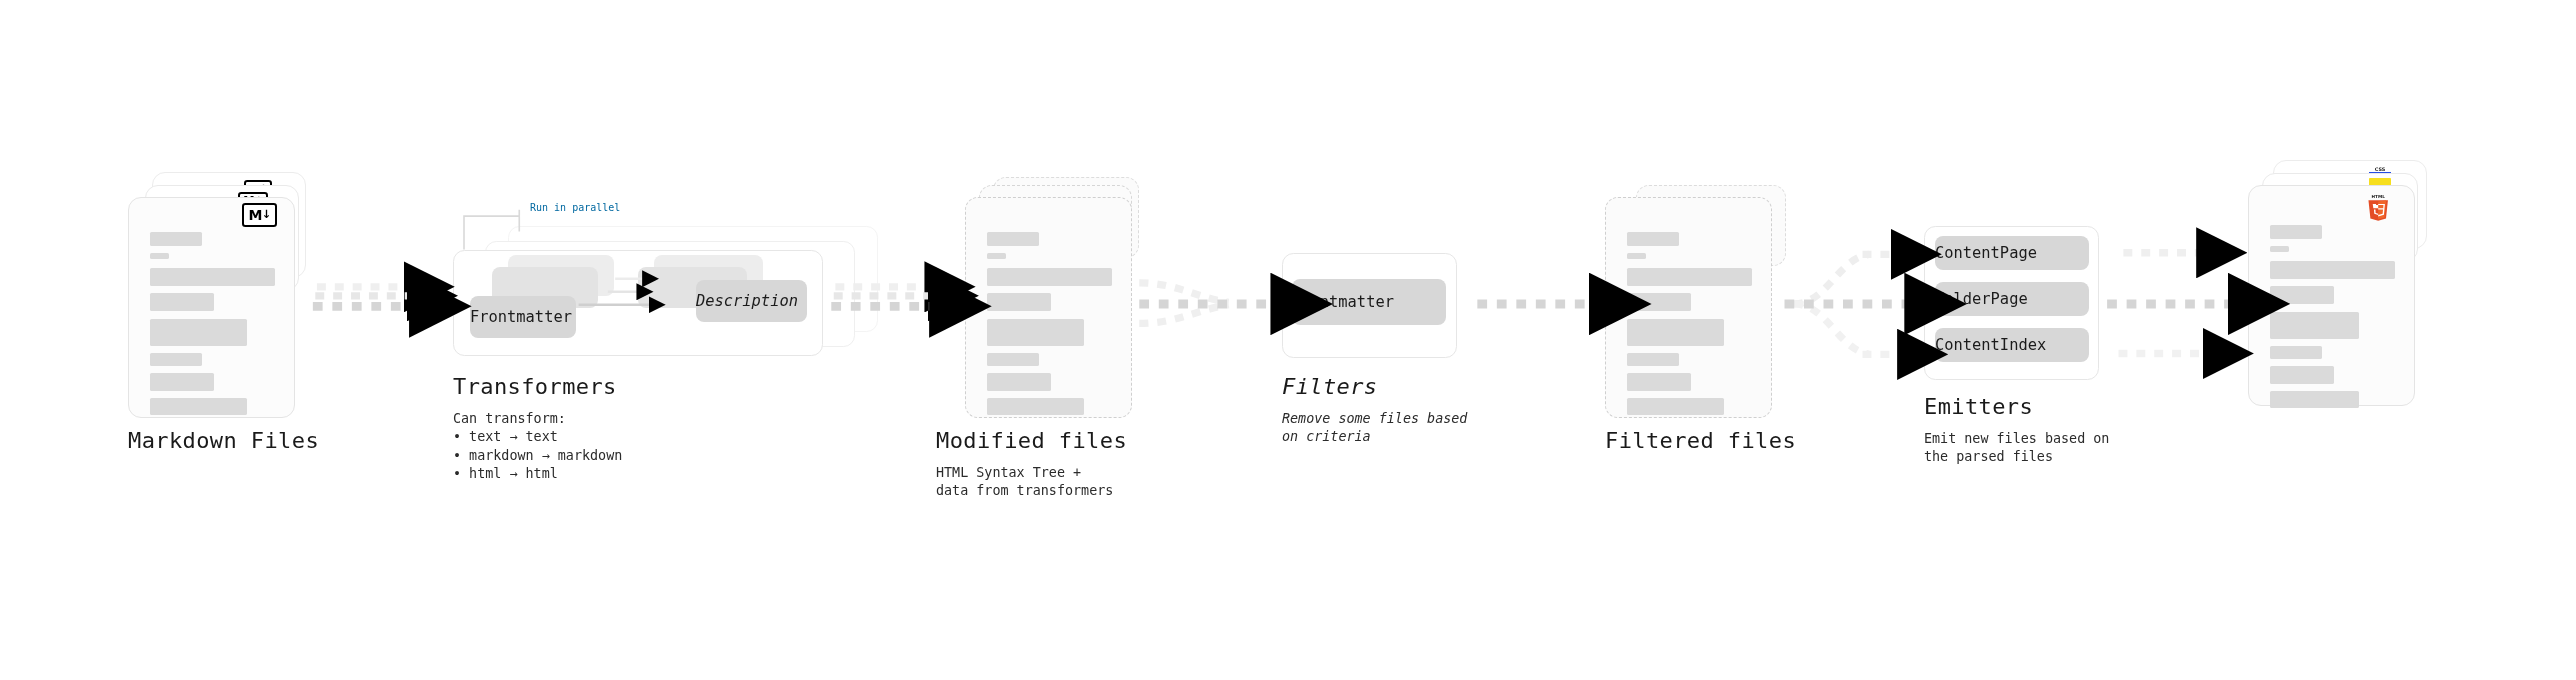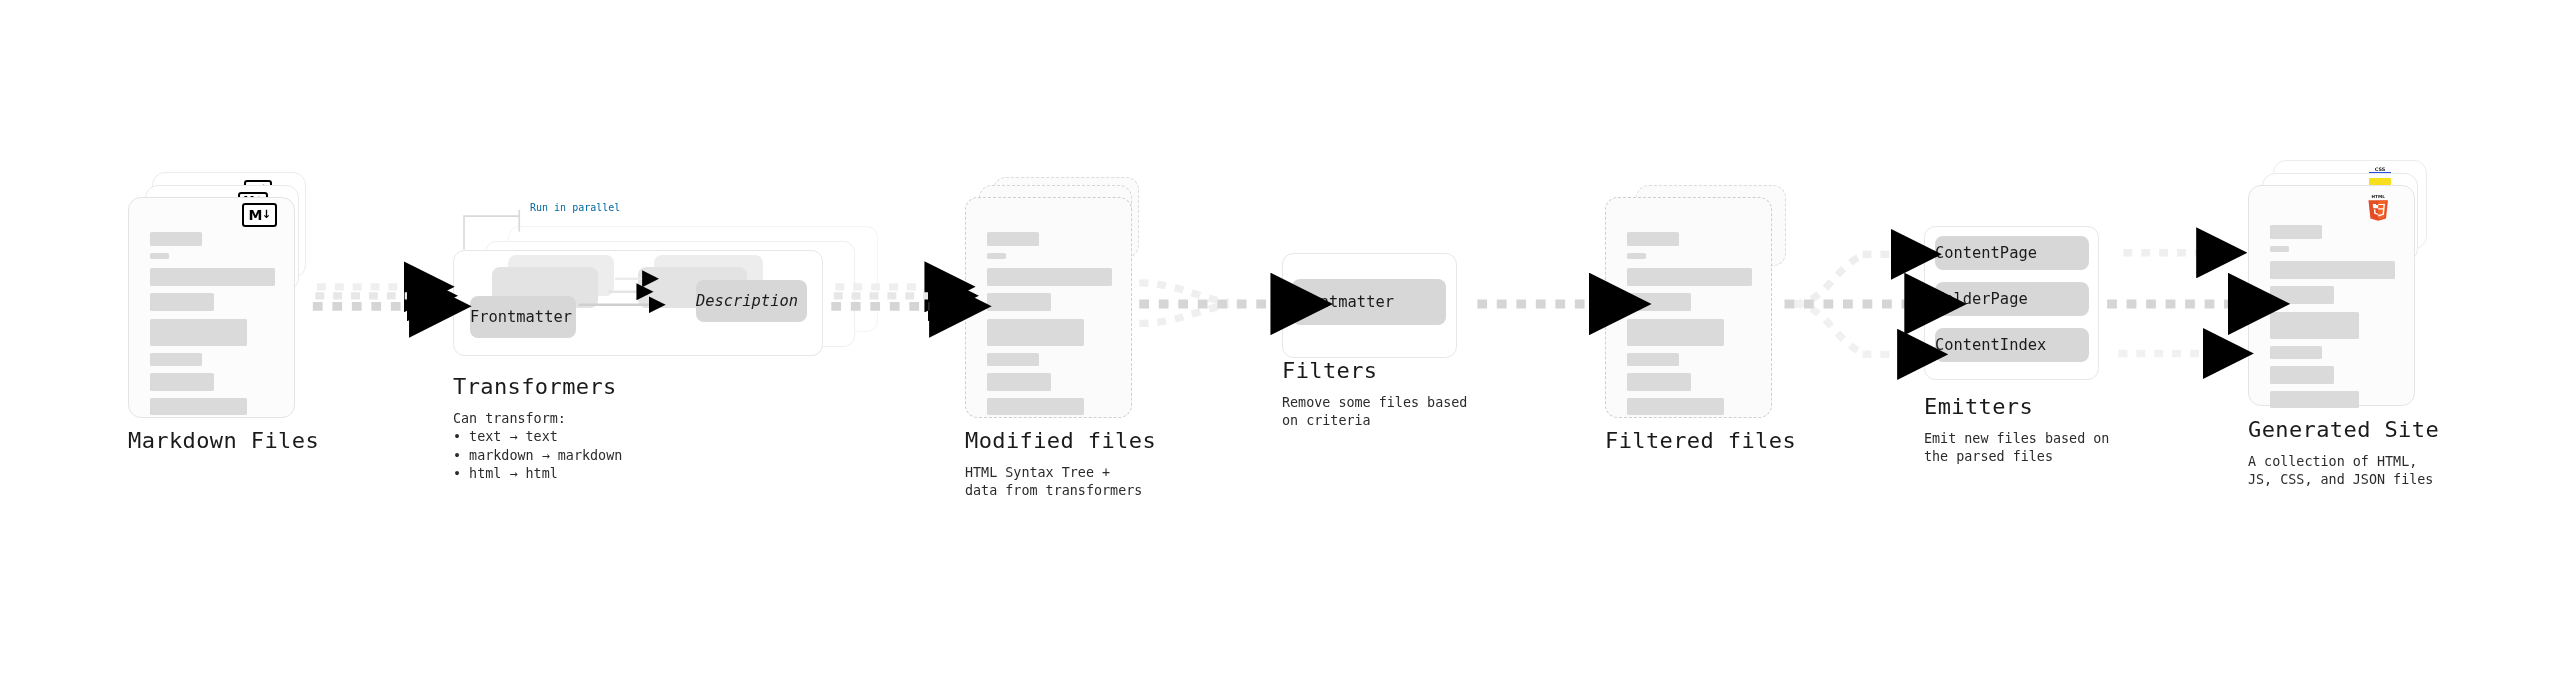--- a/index.html
+++ b/index.html
@@ -155,31 +155,31 @@
       <div class="ln" style="width:18.7px;height:5.7px;margin-top:3.3px;"></div>
       <div class="ln" style="width:100%;height:18px;margin-top:9px;"></div>
       <div class="ln" style="width:64px;height:18px;"></div>
       <div class="ln" style="width:97px;height:27px;"></div>
       <div class="ln" style="width:52px;height:13px;"></div>
       <div class="ln" style="width:64px;height:18px;"></div>
       <div class="ln" style="width:97px;height:16.3px;"></div>
     </div>
   </div>
 
-  <div class="caption" style="left:965px;top:428px;">
+  <div class="caption" style="left:936px;top:428px;">
     <div class="cap-title">Modified files</div>
     <div class="cap-sub">HTML Syntax Tree +
 data from transformers</div>
   </div>
 
   <div class="group" style="left:1282px;top:253px;width:175px;height:105px;"></div>
   <div class="pill" style="left:1292px;top:279px;width:154px;height:46px;">
     <span>Frontmatter</span>
   </div>
-  <div class="caption" style="left:1282px;top:358px;">
+  <div class="caption" style="left:1282px;top:374px;font-style:italic;">
     <div class="cap-title">Filters</div>
     <div class="cap-sub">Remove some files based
 on criteria</div>
   </div>
 
   <div class="doc dashed" style="left:1636px;top:185px;width:150px;height:81px;border-color:#dcdcdc;"></div>
   <div class="doc dashed" style="left:1605px;top:197px;width:167px;height:221px;">
     <div class="lines" style="top:34px;">
       <div class="ln" style="width:52px;height:14px;"></div>
       <div class="ln" style="width:18.7px;height:5.7px;margin-top:3.3px;"></div>
@@ -238,25 +238,20 @@
       <text x="20" y="8" font-size="7" font-weight="bold" text-anchor="middle" fill="#1a1a1a" font-family="DejaVu Sans, sans-serif">HTML</text>
       <path d="M4 12 L7.2 42 L20 45.5 L32.8 42 L36 12 Z" fill="#e44d26"></path>
       <path d="M20 14 L20 43.3 L30.4 40.4 L33 12 Z" fill="#f16529"></path>
       <path d="M11 18 L12 25 L20 25 L20 19.8 L16.6 19.8 L16.4 18 Z
                M20 18 L20 19.8 L28.6 19.8 L28.3 25 L20 25 L20 27 L27.9 27
                L27.3 34.2 L20 36.2 L20 38.5 L29.4 35.8 L31 18 Z
                M13 27 L13.6 34.2 L20 36.2 L20 34 L15.8 32.8 L15.5 27 Z" fill="#ffffff"></path>
     </svg>
   </div>
 
-  <div class="caption" style="left:2248px;top:417px;">
-    <div class="cap-title">Generated Site</div>
-    <div class="cap-sub">A collection of HTML,
-JS, CSS, and JSON files</div>
-  </div>
 
   <svg class="ov" viewBox="0 0 3170 838" width="2576" height="681">
     <defs>
       <marker id="hd" markerWidth="7" markerHeight="7" refX="0.6" refY="3.5" orient="auto">
         <path d="M0,0 L7,3.5 L0,7 Z" fill="currentColor"></path>
       </marker>
     </defs>
 
     <g>
       <g color="#efefef">

